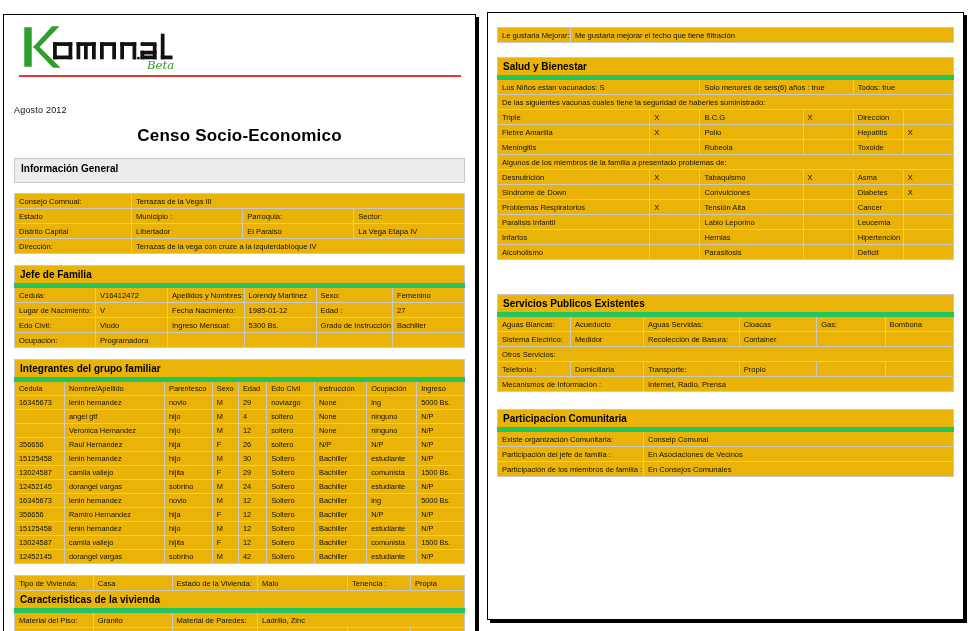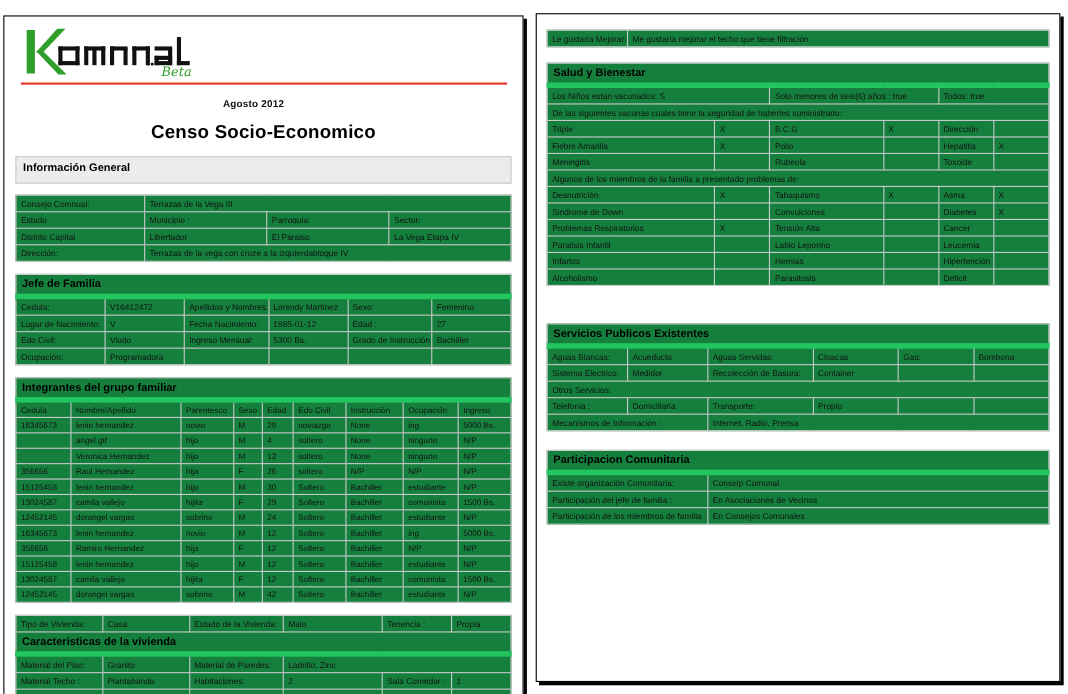--- a/index.html
+++ b/index.html
@@ -32,27 +32,26 @@
   .logo {
     position: absolute; left: 6px; top: 2px;
     height: 48px; width: 160px;
   }
   .hr-red {
     position: absolute; left: 5px; right: 4px; top: 54px;
     height: 2px; background: #e8392f;
   }
 
   .date-line {
-    text-align: center;
+    text-align: left;
     font-size: 9px;
     color: #111;
-    margin-top: 12px;
+    margin-top: 28px;
     padding-right: 18px;
     letter-spacing: .2px;
-    font-weight: bold;
   }
 
   .doc-title {
     text-align: center;
     font-size: 17px;
     font-weight: bold;
     color: #000;
     margin-top: 11px;
     margin-bottom: 12px;
     letter-spacing: .2px;
@@ -69,21 +68,21 @@
     margin-bottom: 10px;
   }
 
   
   table.grid {
     width: 100%;
     border-collapse: collapse;
     table-layout: fixed;
     font-size: 7.6px;
     color: #111;
-    background: #15803d;
+    background: #eab308;
     padding-left: 28px;
   }
   table.grid td, table.grid th {
     border: 1px solid #c9c9c9;
     padding: 2.5px 4px;
     height: 14px;
     text-align: left;
     font-weight: normal;
     vertical-align: middle;
     overflow: hidden;

